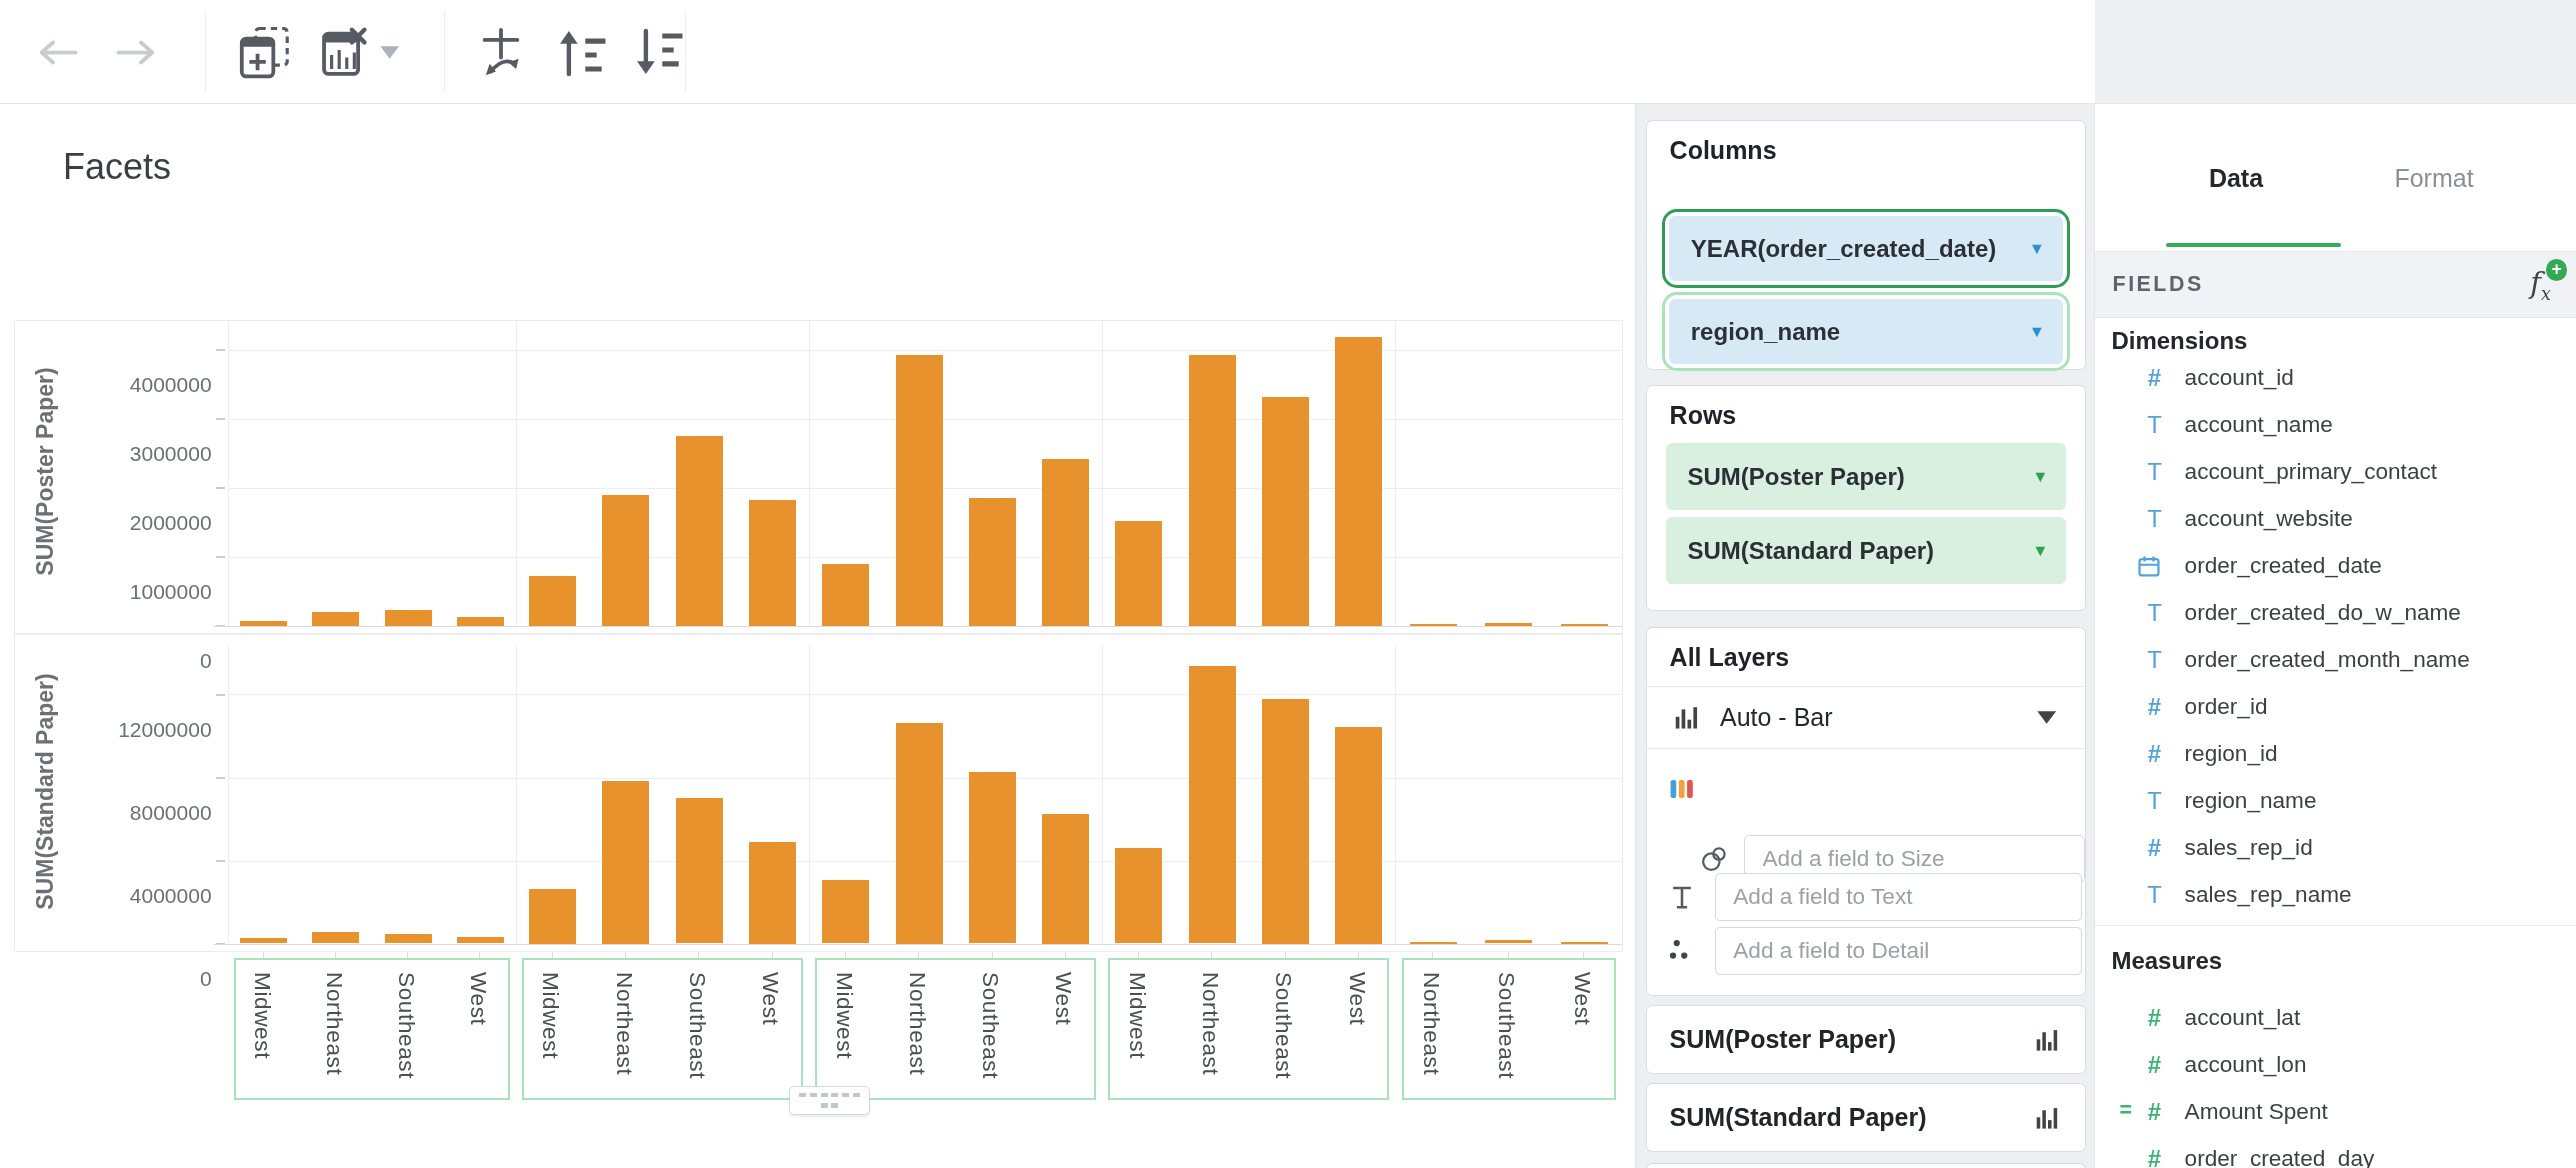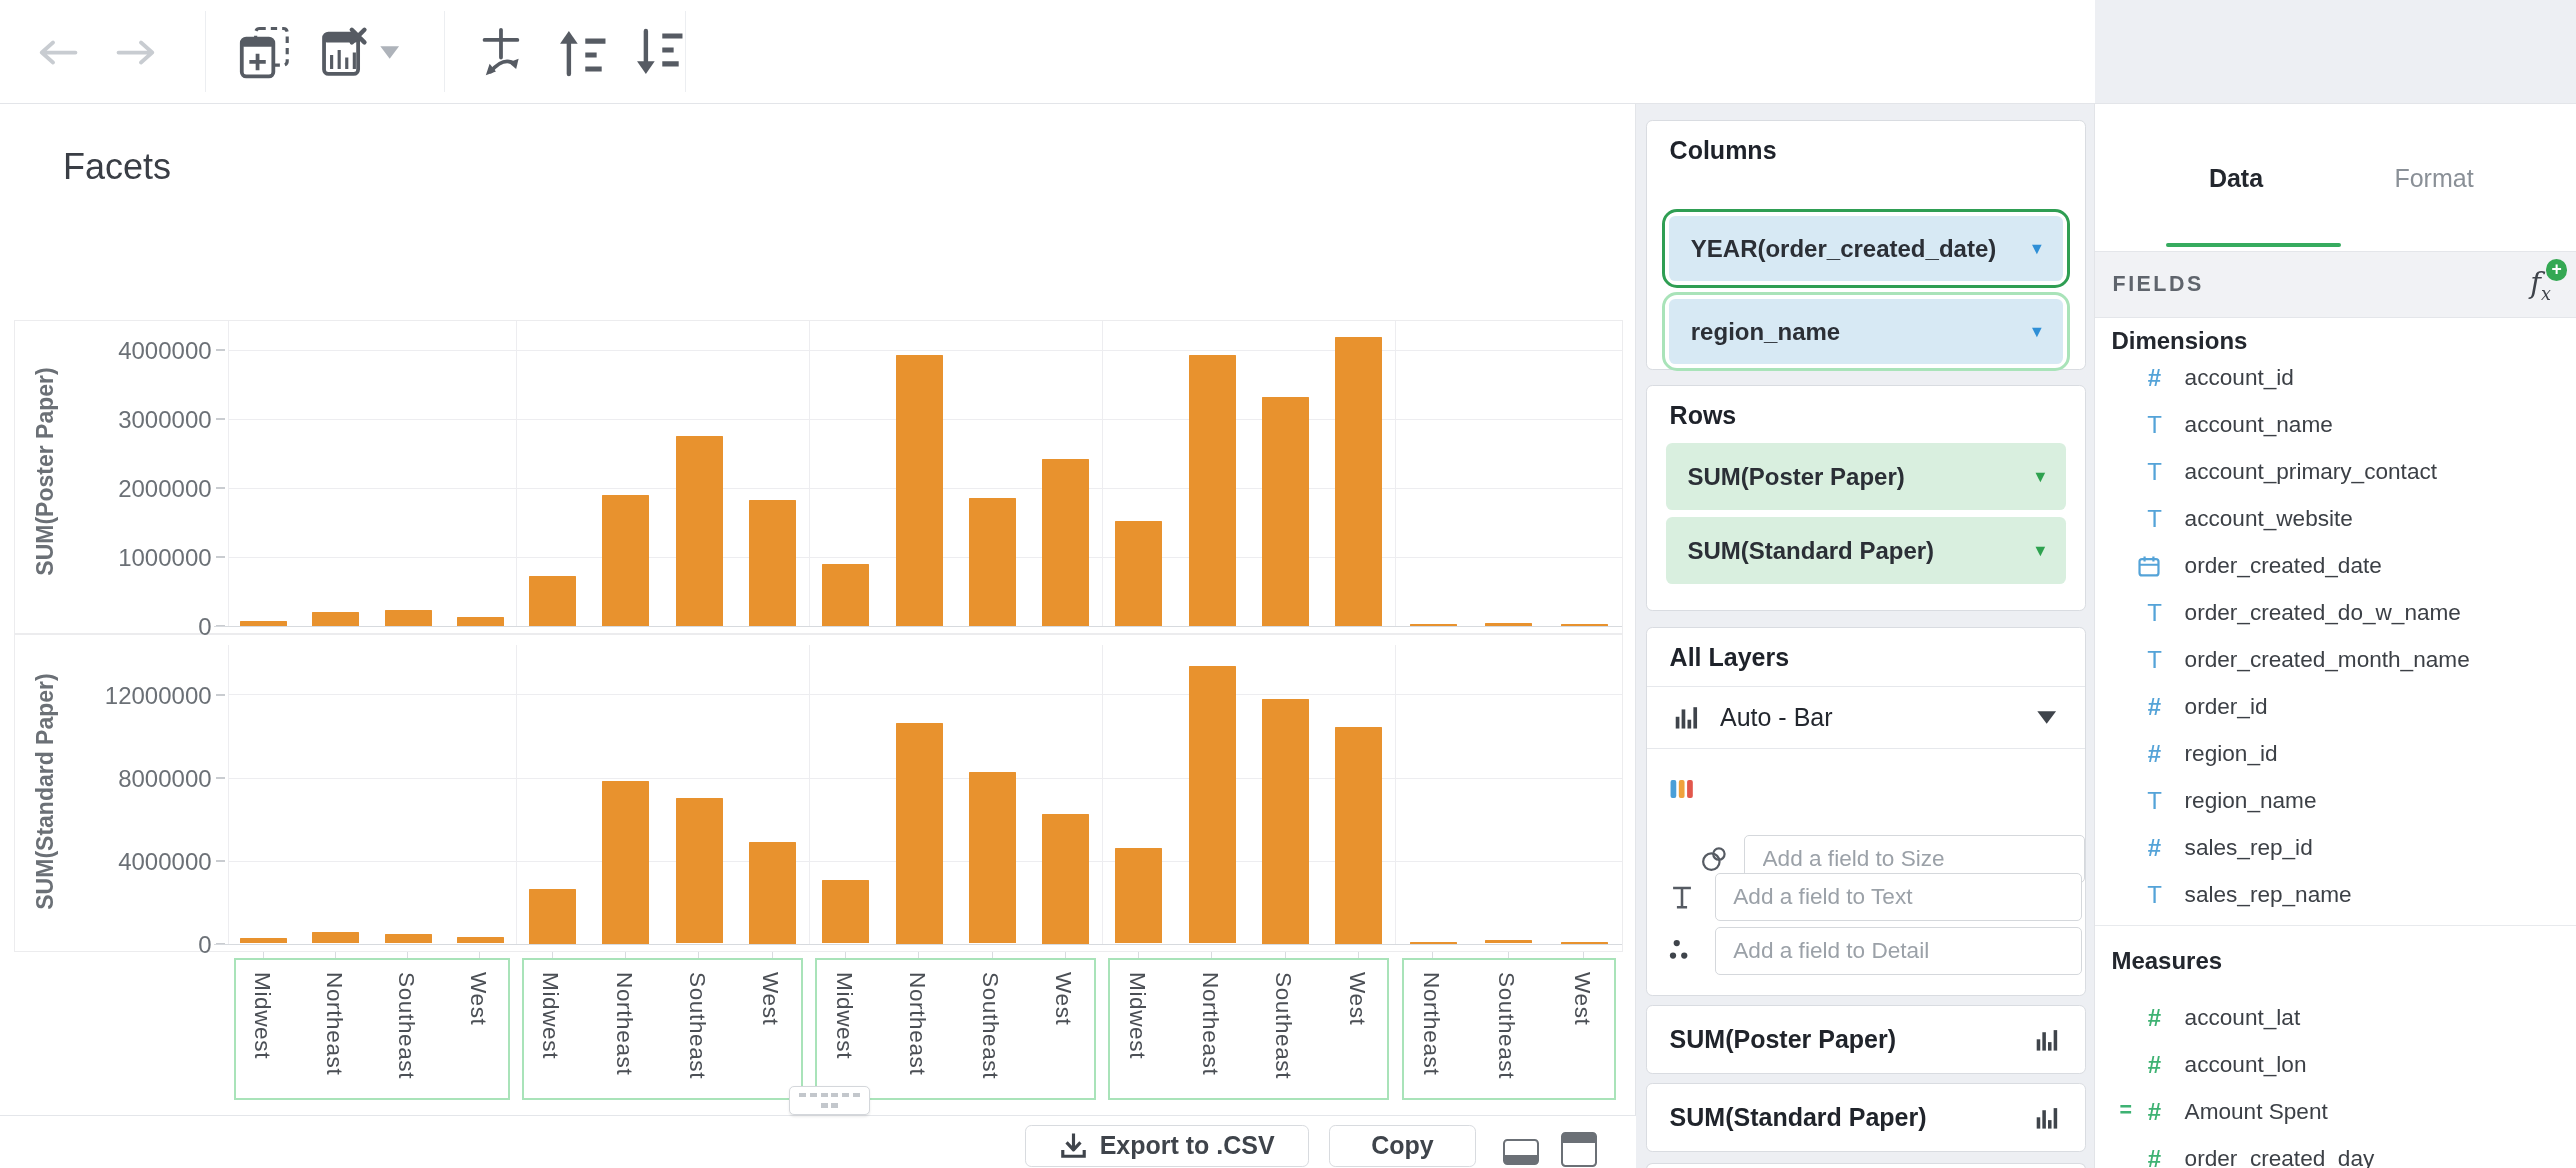--- a/index.html
+++ b/index.html
@@ -21,21 +21,21 @@
   .foot-btn { position:absolute; top:8.8px; height:42px; background:#fff; border:1.3px solid #d8dbdf; border-radius:6.3px; display:flex; align-items:center; justify-content:center; gap:11.3px; font-size:25px; font-weight:600; color:#3f444b; cursor:pointer; }
   .win-ico { position:absolute; border:2.5px solid #6b7076; border-radius:4.4px; background:#fff; cursor:pointer; }
   #drag-handle { left:789px; top:1086px; width:81px; height:29px; background:#fff; border:1.3px solid #d4d7db; border-radius:5px; box-shadow:0 1.3px 2.5px rgba(0,0,0,.08); display:flex; flex-wrap:wrap; align-items:center; justify-content:center; gap:3.8px; padding:5px 7.5px; cursor:grab; z-index:5; }
   #drag-handle i { width:7px; height:4.4px; background:#c3c7cc; display:block; }
 
   
   .grid-line { position:absolute; height:0.6px; background:#ededf0; }
   .base-line { position:absolute; height:1.3px; background:#d7dade; }
   .row-frame { position:absolute; border:0.6px solid #ececee; }
   .vsep { position:absolute; width:0.6px; background:#ededf0; }
-  .tick-label { position:absolute; width:189px; text-align:right; font-size:24px; color:#6b7076; }
+  .tick-label { position:absolute; width:189px; text-align:right; font-size:21px; color:#6b7076;margin-top:36px; }
   .tick-dash { position:absolute; width:9.4px; height:1.9px; background:#c9ccd0; }
   .axis-title { position:absolute; font-size:23px; font-weight:600; color:#6b7076; white-space:nowrap; transform:rotate(-90deg); transform-origin:center; }
   .bar { position:absolute; background:#e8922e; border-radius:0.6px; }
   #facet-header { position:absolute; border:3.1px solid #2f9e53; background:#fff; }
   #facet-header-title { position:absolute; width:100%; text-align:center; font-size:23px; font-weight:600; color:#3c4046; }
   .year-cell { position:absolute; text-align:center; font-size:24px; color:#3c4046; }
   .year-sep { position:absolute; width:1.3px; background:#dfe3e7; }
   .label-box { position:absolute; border:2.5px solid #a9e3b9; background:#fff; }
   .cat-label { position:absolute; writing-mode:vertical-rl; text-orientation:mixed; font-size:22.6px; color:#4b4f55; letter-spacing:0.6px; }
   .cat-tick { position:absolute; width:1.3px; height:6.3px; background:#d8dbdf; }
@@ -273,34 +273,20 @@
     <i></i>
       <i></i>
       <i></i>
       <i></i>
       <i></i>
       <i></i>
       <i></i>
       <i></i>
   </div>
 
-  <div id="canvas-footer" class="abs">
-    <button class="foot-btn" style="left:1025px;width:284px">
-      <svg width="29" height="29" viewBox="0 0 46 46">
-        <path d="M23 4 V28 M12 18 L23 30 L34 18" stroke="#3f444b" stroke-width="5" fill="none" stroke-linejoin="round"></path>
-        <path d="M6 30 V40 H40 V30" stroke="#3f444b" stroke-width="5" fill="none"></path>
-      </svg>
-      <span>Export to .CSV</span>
-    </button>
-    <button class="foot-btn" style="left:1329px;width:147px">
-      <span>Copy</span>
-    </button>
-    <span class="win-ico" style="left:1503px;top:22.6px;width:36px;height:26.4px;border-bottom:10px solid #6b7076"></span>
-    <span class="win-ico" style="left:1561px;top:16.4px;width:36px;height:35px;border-top:11.3px solid #6b7076"></span>
-  </div>
 
   <div id="shelf-col" class="abs">
     <div class="card" style="top:15.7px;height:250px">
       <h3>Columns</h3>
       <div id="columns-pills">
           <div class="outline" style="top: 88px; border: 3.1px solid rgb(47, 158, 83);">
             <div class="pill" style="height: 65px; background: rgb(215, 233, 244); padding-left: 21.4px;">
               <span>YEAR(order_created_date)</span>
               <span class="caret" style="color: rgb(47, 143, 214);">▼</span>
             </div>

